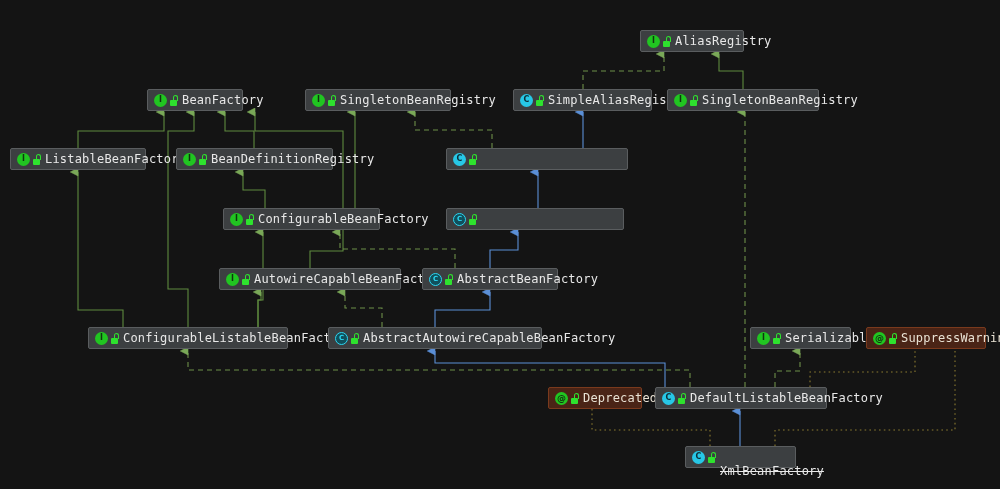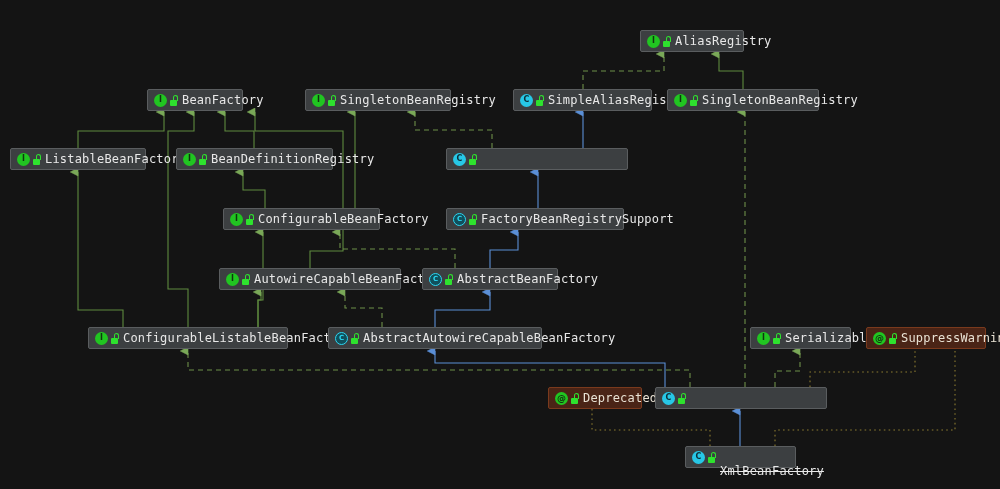--- a/index.html
+++ b/index.html
@@ -210,21 +210,20 @@
           <span class="body"></span>
         </span>
         <span class="lbl">ConfigurableBeanFactory</span>
       </div>
       <div class="node" style="left: 446px; top: 208px; width: 178px;">
         <span class="kind abs">C</span>
         <span class="vis">
           <span class="shackle"></span>
           <span class="body"></span>
         </span>
-        <span class="lbl">FactoryBeanRegistrySupport</span>
       </div>
       <div class="node" style="left: 219px; top: 268px; width: 182px;">
         <span class="kind iface">I</span>
         <span class="vis">
           <span class="shackle"></span>
           <span class="body"></span>
         </span>
         <span class="lbl">AutowireCapableBeanFactory</span>
       </div>
       <div class="node" style="left: 422px; top: 268px; width: 136px;">
@@ -274,20 +273,21 @@
           <span class="body"></span>
         </span>
         <span class="lbl">Deprecated</span>
       </div>
       <div class="node" style="left: 655px; top: 387px; width: 172px;">
         <span class="kind cls">C</span>
         <span class="vis">
           <span class="shackle"></span>
           <span class="body"></span>
         </span>
+        <span class="lbl">DefaultListableBeanFactory</span>
       </div>
       <div class="node struck" style="left: 685px; top: 446px; width: 111px;">
         <span class="kind cls">C</span>
         <span class="vis">
           <span class="shackle"></span>
           <span class="body"></span>
         </span>
         <span class="lbl">XmlBeanFactory</span>
       </div>
     </div>

